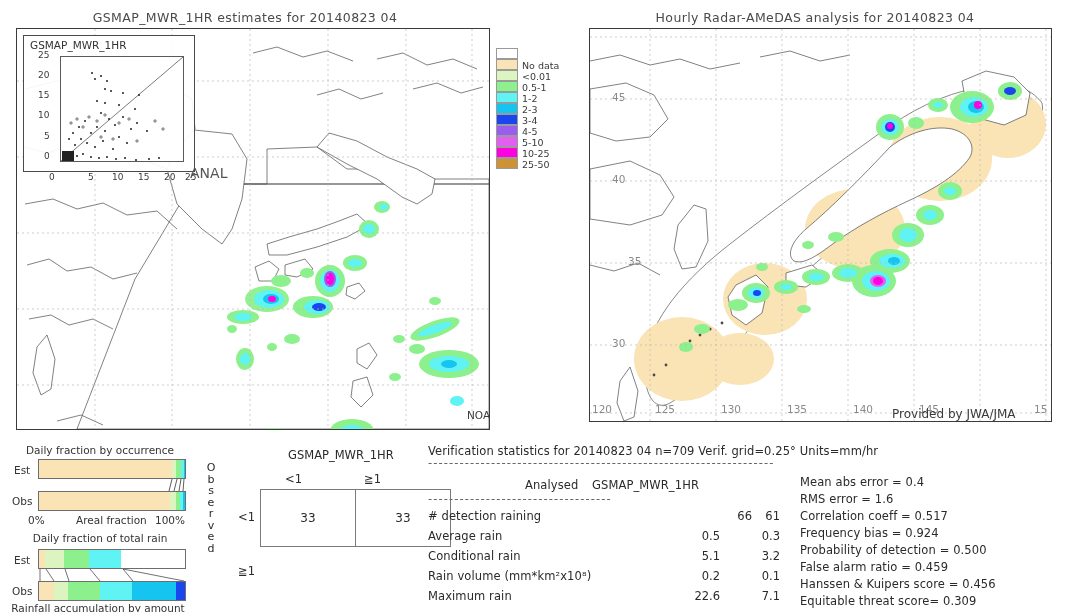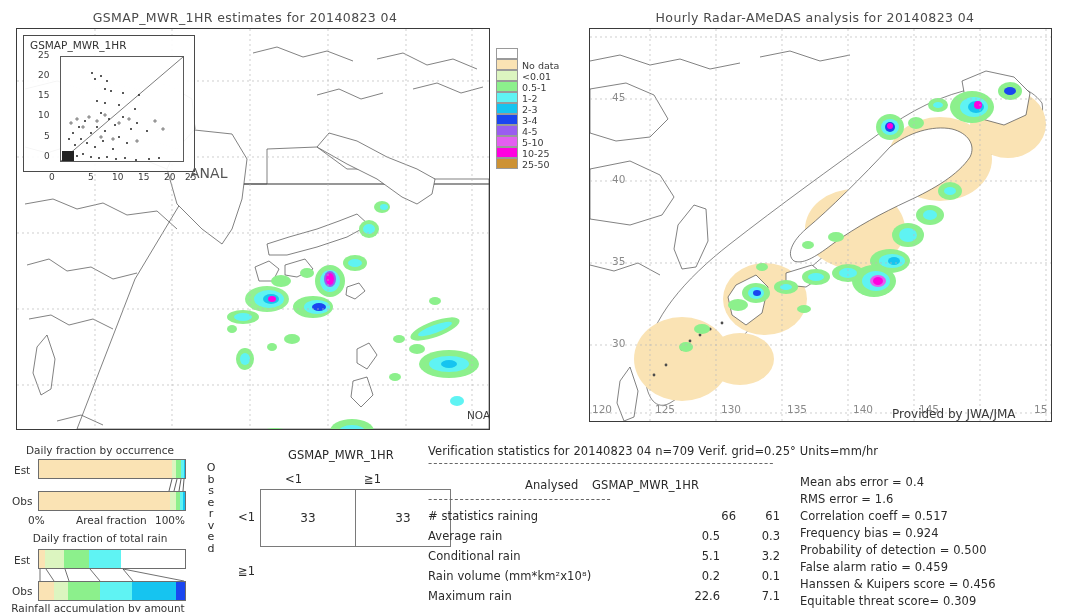--- a/index.html
+++ b/index.html
@@ -390,21 +390,21 @@
         <line x1="0" y1="70" x2="461" y2="70"></line>
         <line x1="0" y1="152" x2="461" y2="152"></line>
         <line x1="0" y1="234" x2="461" y2="234"></line>
         <line x1="0" y1="316" x2="461" y2="316"></line>
         <line x1="0" y1="384" x2="461" y2="384"></line>
       </g>
     </svg>
 
     <div class="axlabel" style="left:22px;top:62px;">45</div>
     <div class="axlabel" style="left:22px;top:144px;">40</div>
-    <div class="axlabel" style="left:22px;top:226px;">35</div>
+    <div class="axlabel" style="left:38px;top:226px;">35</div>
     <div class="axlabel" style="left:22px;top:308px;">30</div>
 
     <div class="axlabel" style="left:2px;top:374px;">120</div>
     <div class="axlabel" style="left:65px;top:374px;">125</div>
     <div class="axlabel" style="left:131px;top:374px;">130</div>
     <div class="axlabel" style="left:197px;top:374px;">135</div>
     <div class="axlabel" style="left:263px;top:374px;">140</div>
     <div class="axlabel" style="left:329px;top:374px;">145</div>
     <div class="axlabel" style="left:444px;top:374px;">15</div>
 
@@ -495,22 +495,22 @@
   </tbody>
     </table>
 
   <div class="stxt" style="left:428px;top:444px;font-size:11.5px;">Verification statistics for 20140823 04   n=709   Verif. grid=0.25°   Units=mm/hr</div>
   <div class="dash" style="left:428px;top:456px;color:#666;letter-spacing:1.1px;">------------------------------------------------------------------</div>
 
   <div class="stxt" style="left:525px;top:478px;">Analysed</div>
   <div class="stxt" style="left:592px;top:478px;">GSMAP_MWR_1HR</div>
   <div class="dash" style="left:428px;top:492px;color:#666;letter-spacing:1.1px;">-----------------------------------</div>
 
-  <div class="stxt" style="left:428px;top:509px;"># statistics raining</div>
-  <div class="num" style="left:696px;top:509px;width:40px;">66</div>
+  <div class="stxt" style="left:428px;top:509px;"># detection raining</div>
+  <div class="num" style="left:712px;top:509px;width:40px;">66</div>
   <div class="num" style="left:740px;top:509px;width:40px;">61</div>
 
   <div class="stxt" style="left:428px;top:529px;">Average rain</div>
   <div class="num" style="left:680px;top:529px;width:40px;">0.5</div>
   <div class="num" style="left:740px;top:529px;width:40px;">0.3</div>
 
   <div class="stxt" style="left:428px;top:549px;">Conditional rain</div>
   <div class="num" style="left:680px;top:549px;width:40px;">5.1</div>
   <div class="num" style="left:740px;top:549px;width:40px;">3.2</div>
 

